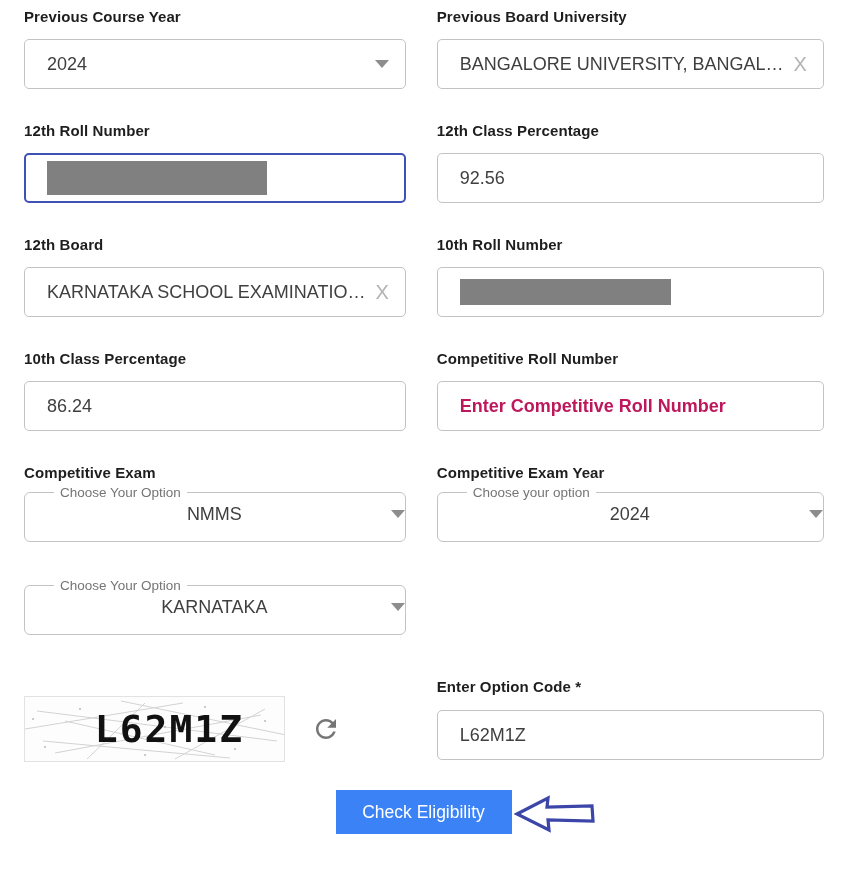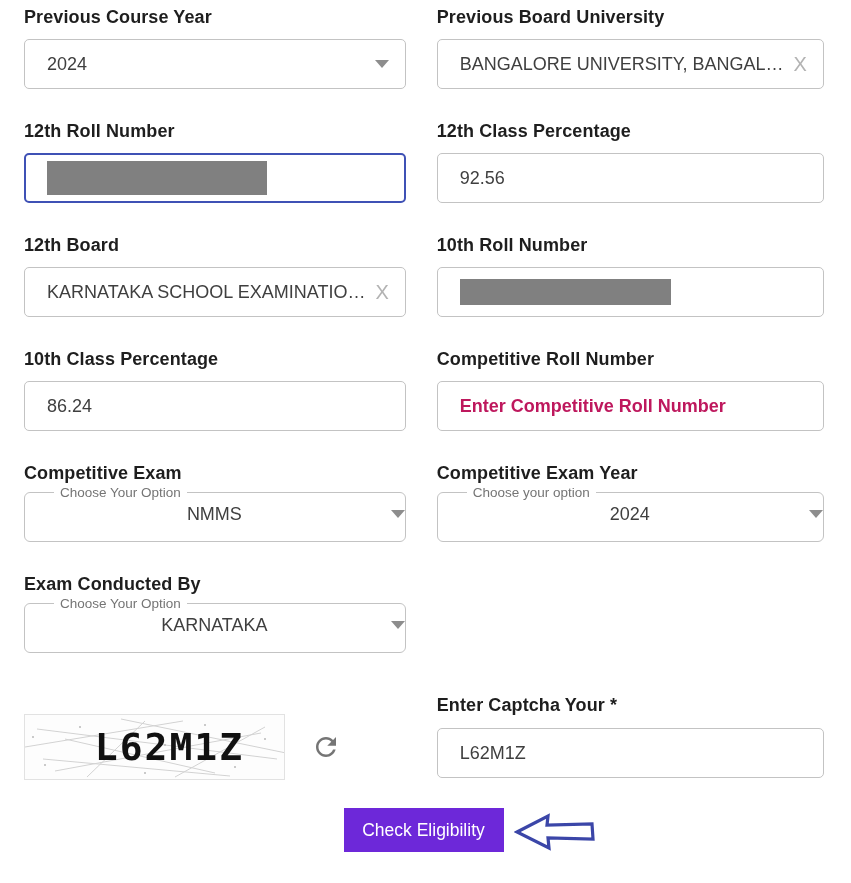--- a/index.html
+++ b/index.html
@@ -8,21 +8,21 @@
   .page {
     position:relative; width:851px; height:883px; background:#ffffff;
     padding:8px 28px 0 24px; overflow:hidden;
   }
   .grid {
     display:grid; grid-template-columns:1fr 1fr;
     column-gap:31px; row-gap:33px;
   }
   .group { display:block; }
   .field-label {
-    font-size:18px; font-weight:700; color:#1e1e1e;
+    font-size:15px; font-weight:700; color:#1e1e1e;
     height:18px; line-height:18px; margin-bottom:13px; letter-spacing:.1px;
   }
   .box {
     height:50px; border:1px solid #c3c3c3; border-radius:5px;
     display:flex; align-items:center; padding:0 16px 0 22px;
     font-size:18px; color:#3f3f3f; background:#fff;
   }
   .box .value { flex:1 1 auto; white-space:nowrap; overflow:hidden; }
   .box.focused { border:2px solid #3f51b5; padding-left:21px; }
   .placeholder { color:#be185d;font-weight:bold; }
@@ -65,21 +65,21 @@
     font-weight:700; font-size:38px; color:#111; letter-spacing:2px;
     padding-left:30px;
   }
   .refresh-btn { margin:46px 0 0 26px; cursor:pointer; line-height:0; }
   .captcha-right .field-label { margin-top:10px; margin-bottom:14px; }
 
   
   .submit-row { position:relative; margin-top:28px; height:46px; }
   .submit-btn {
     position:absolute; left:50%; transform:translateX(-50%);
-    width:160px; height:44px; background:#6d28d9; color:#ffffff;
+    width:176px; height:44px; background:#3b82f6; color:#ffffff;
     border:none; font-family:inherit; font-size:17.5px; cursor:pointer;
   }
   .pointer-arrow { position:absolute; left:calc(50% + 90px); top:4px; }
 </style>
 </head>
 <body>
 
 <div class="page">
   <div class="grid">
 
@@ -158,21 +158,20 @@
       <fieldset class="fs">
         <legend>Choose your option</legend>
         <div class="fs-inner">
           <span class="value">2024</span>
           <span class="caret"></span>
         </div>
       </fieldset>
     </div>
 
     <div class="group fs-group">
-      <div class="field-label">Exam Conducted By</div>
       <fieldset class="fs">
         <legend>Choose Your Option</legend>
         <div class="fs-inner">
           <span class="value">KARNATAKA</span>
           <span class="caret"></span>
         </div>
       </fieldset>
     </div>
     <div class="group"></div>
 
@@ -203,21 +202,21 @@
         <span class="captcha-text">L62M1Z</span>
       </div>
       <span class="refresh-btn">
         <svg width="30" height="30" viewBox="0 0 24 24">
           <path fill="#757575" d="M17.65 6.35C16.2 4.9 14.21 4 12 4c-4.42 0-7.99 3.58-8 8s3.57 8 7.99 8c3.73 0 6.84-2.55 7.73-6h-2.08c-.82 2.33-3.04 4-5.65 4-3.31 0-6-2.69-6-6s2.69-6 6-6c1.66 0 3.14.69 4.22 1.78L13 11h7V4l-2.35 2.35z"></path>
         </svg>
       </span>
     </div>
 
     <div class="group captcha-right">
-      <div class="field-label">Enter Captcha Your *</div>
+      <div class="field-label">Enter Option Code *</div>
       <div class="box">
         <span class="value">L62M1Z</span>
       </div>
     </div>
 
   </div>
 
   <div class="submit-row">
     <button class="submit-btn">Check Eligibility</button>
     <svg class="pointer-arrow" width="82" height="40" viewBox="0 0 82 40">

